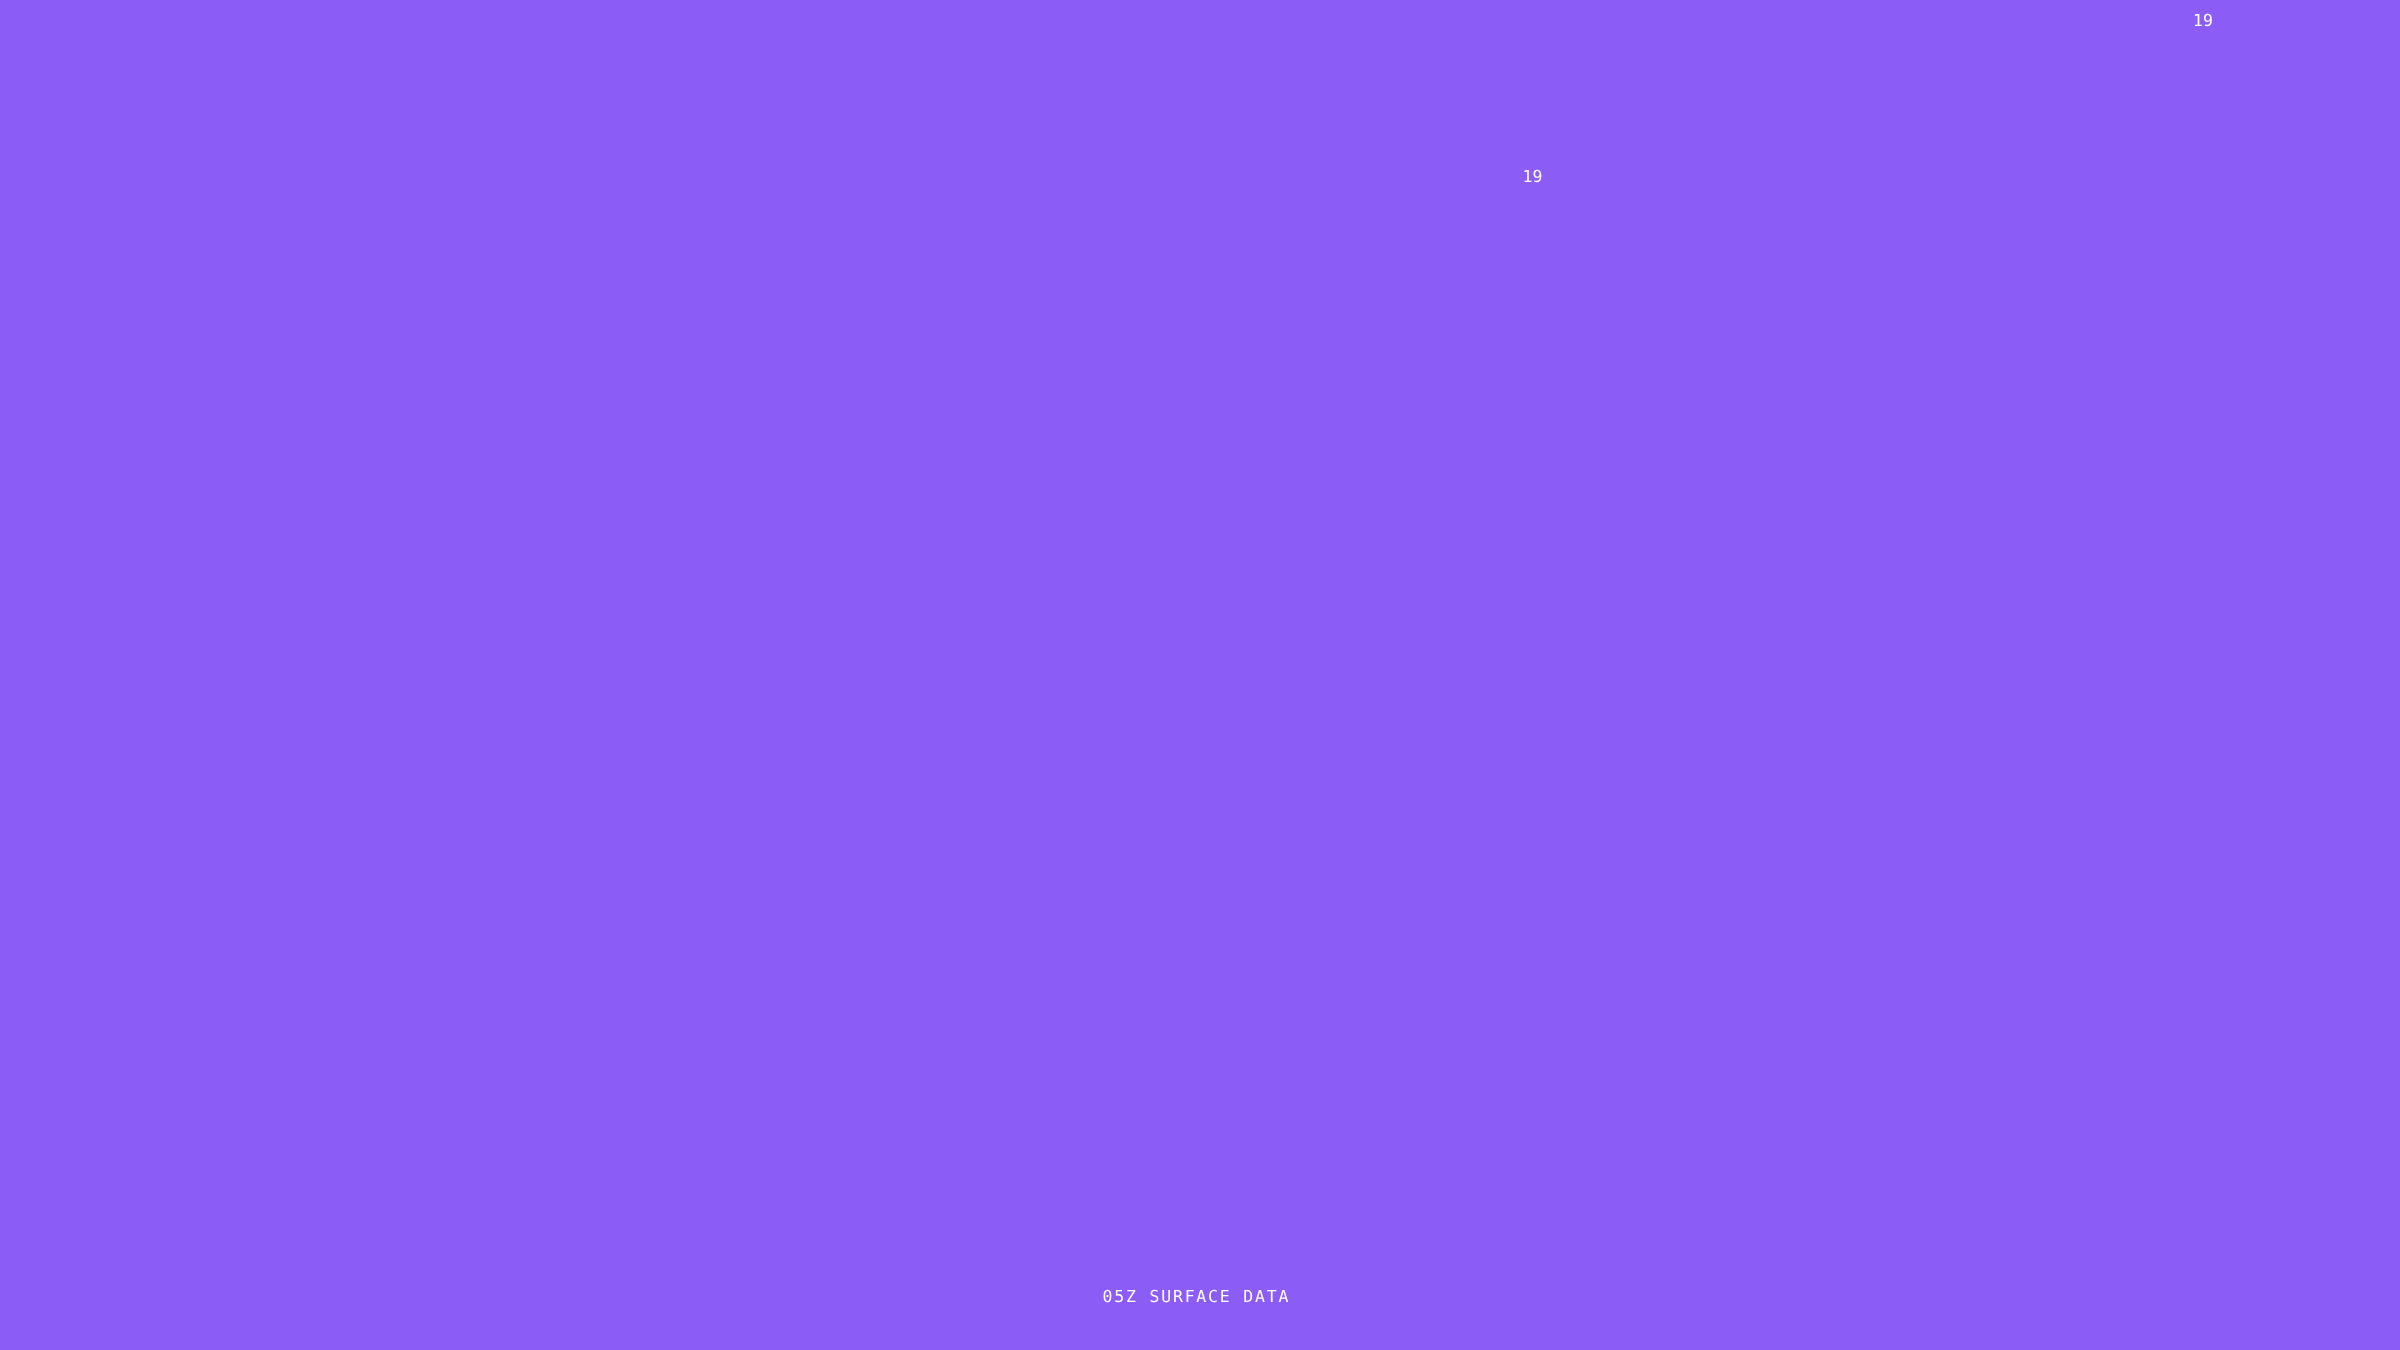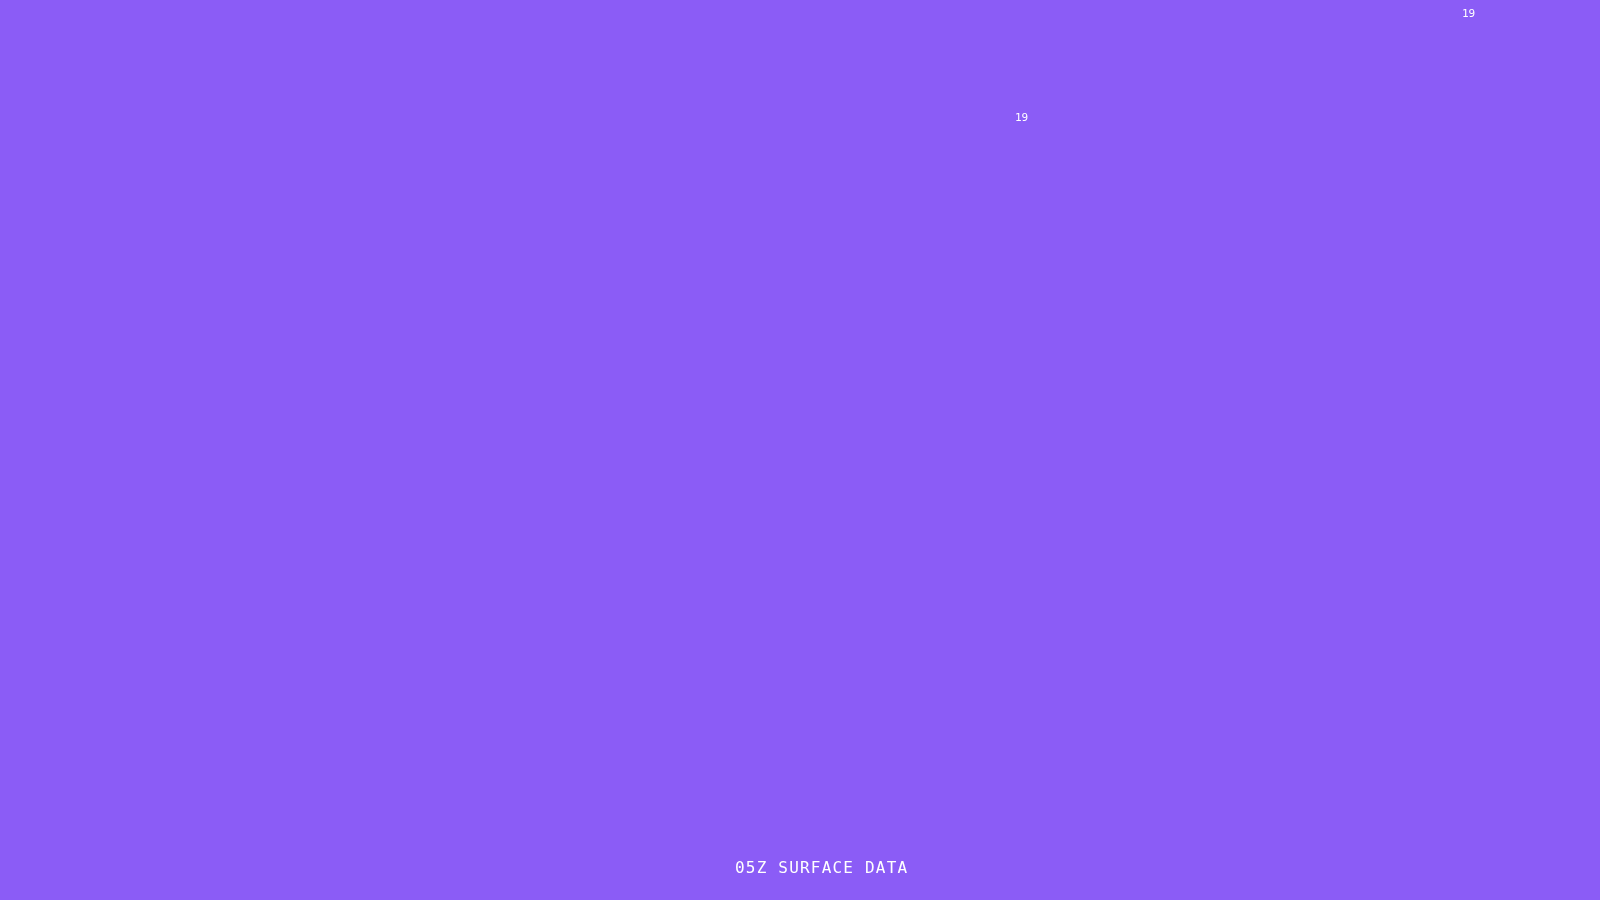--- a/index.html
+++ b/index.html
@@ -20,21 +20,21 @@
     color: #ffffff;
     font-family: "DejaVu Sans Mono", monospace;
     font-size: 11px;
     line-height: 11px;
     white-space: nowrap;
   }
   .caption {
     position: absolute;
     color: #ffffff;
     font-family: "DejaVu Sans Mono", monospace;
-    font-size: 16px;
+    font-size: 11px;
     letter-spacing: 1.2px;
     white-space: nowrap;
   }
 </style>
 </head>
 <body>
 
 <div id="canvas">
 
   <div class="map-label" style="left:1462px; top:8px;">19</div>

